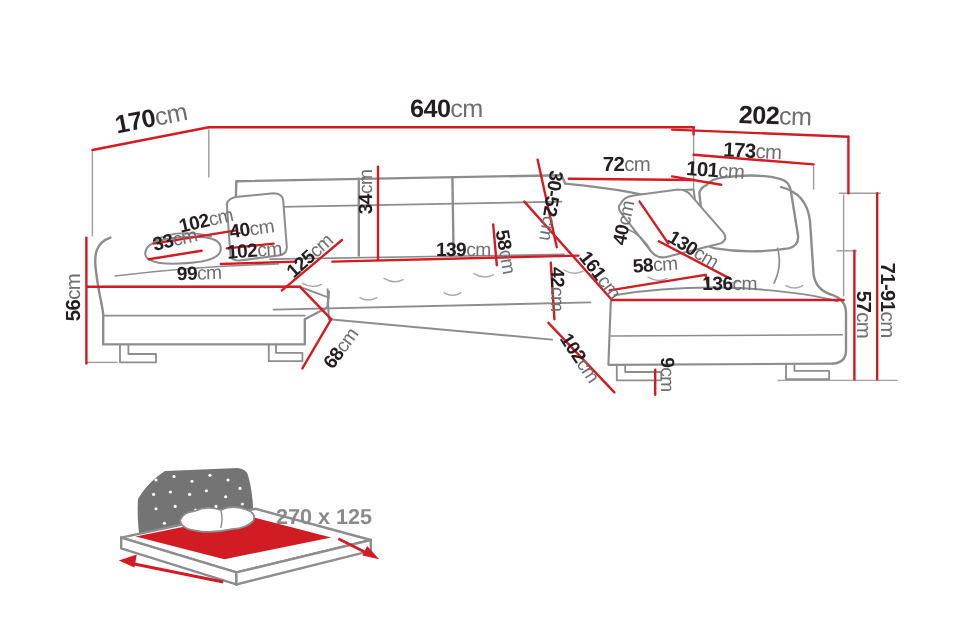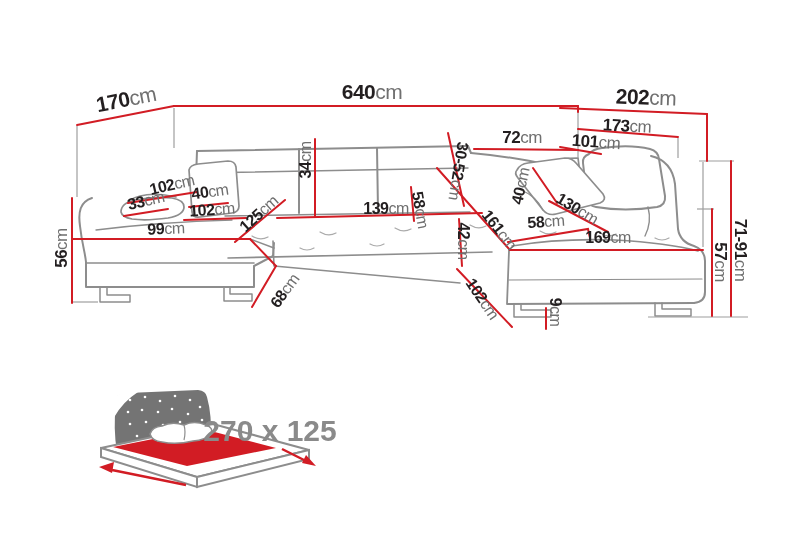--- a/index.html
+++ b/index.html
@@ -6,21 +6,21 @@
   .stage{position:relative;width:800px;height:533px;background:#fff;overflow:hidden;
          font-family:"Liberation Sans",sans-serif;}
   .stage svg{position:absolute;left:0;top:0;}
   .lbl{position:absolute;white-space:nowrap;line-height:1;letter-spacing:-0.5px;
        transform-origin:50% 50%;}
   .lbl .v{font-weight:bold;color:#231f20;}
   .lbl .u{font-weight:normal;color:#6f6f6f;}
   .lbl-big{font-size:21px;}
   .lbl-med{font-size:17px;}
   .lbl-sm{font-size:16px;}
-  .bed-size{position:absolute;font-size:30px;font-weight:bold;color:#8a8a8a;
+  .bed-size{position:absolute;font-size:18px;font-weight:bold;color:#8a8a8a;
             transform:translate(-50%,-50%);white-space:nowrap;}
 </style>
 </head>
 <body>
 
 <div class="stage">
 
 <svg width="800" height="533" viewBox="0 0 800 533">
 
   <g fill="none" stroke="#8d8d8d" stroke-width="2" stroke-linecap="round" stroke-linejoin="round">
@@ -183,21 +183,21 @@
 <div class="lbl lbl-sm" style="left:212px;top:210px;transform:translate(-50%,-50%) rotate(-4deg);"><span class="v">102</span><span class="u">cm</span></div>
 <div class="lbl lbl-sm" style="left:166px;top:229px;transform:translate(-50%,-50%) rotate(-2deg);"><span class="v">99</span><span class="u">cm</span></div>
 <div class="lbl lbl-sm" style="left:259px;top:214px;transform:translate(-50%,-50%) rotate(-42deg);"><span class="v">125</span><span class="u">cm</span></div>
 <div class="lbl lbl-sm" style="left:361px;top:209px;transform:translate(-50%,-50%);margin-left:25px;"><span class="v">139</span><span class="u">cm</span></div>
 <div class="lbl lbl-sm" style="left:420px;top:210px;transform:translate(-50%,-50%) rotate(80deg);"><span class="v">58</span><span class="u">cm</span></div>
 <div class="lbl lbl-sm" style="left:463px;top:241px;transform:translate(-50%,-50%) rotate(90deg);"><span class="v">42</span><span class="u">cm</span></div>
 <div class="lbl lbl-sm" style="left:499px;top:230px;transform:translate(-50%,-50%) rotate(52deg);"><span class="v">161</span><span class="u">cm</span></div>
 <div class="lbl lbl-sm" style="left:521px;top:186px;transform:translate(-50%,-50%) rotate(-78deg);"><span class="v">40</span><span class="u">cm</span></div>
 <div class="lbl lbl-sm" style="left:546px;top:222px;transform:translate(-50%,-50%) rotate(-4deg);"><span class="v">58</span><span class="u">cm</span></div>
 <div class="lbl lbl-sm" style="left:577px;top:209px;transform:translate(-50%,-50%) rotate(31deg);"><span class="v">130</span><span class="u">cm</span></div>
-<div class="lbl lbl-sm" style="left:608px;top:238px;transform:translate(-50%,-50%);"><span class="v">169</span><span class="u">cm</span></div>
+<div class="lbl lbl-sm" style="left:608px;top:238px;transform:translate(-50%,-50%);"><span class="v">136</span><span class="u">cm</span></div>
 <div class="lbl lbl-med" style="left:61px;top:248px;transform:translate(-50%,-50%) rotate(-90deg);"><span class="v">56</span><span class="u">cm</span></div>
 <div class="lbl lbl-sm" style="left:285px;top:291px;transform:translate(-50%,-50%) rotate(-54deg);"><span class="v">68</span><span class="u">cm</span></div>
 <div class="lbl lbl-sm" style="left:482px;top:299px;transform:translate(-50%,-50%) rotate(56deg);"><span class="v">102</span><span class="u">cm</span></div>
 <div class="lbl lbl-sm" style="left:555px;top:312px;transform:translate(-50%,-50%) rotate(90deg);"><span class="v">9</span><span class="u">cm</span></div>
 <div class="lbl lbl-med" style="left:720px;top:262px;transform:translate(-50%,-50%) rotate(90deg);"><span class="v">57</span><span class="u">cm</span></div>
 <div class="lbl lbl-med" style="left:740px;top:250px;transform:translate(-50%,-50%) rotate(90deg);"><span class="v">71-91</span><span class="u">cm</span></div>
 
 <div class="bed-size" style="left:270px;top:431px;">270 x 125</div>
 
 </div>

